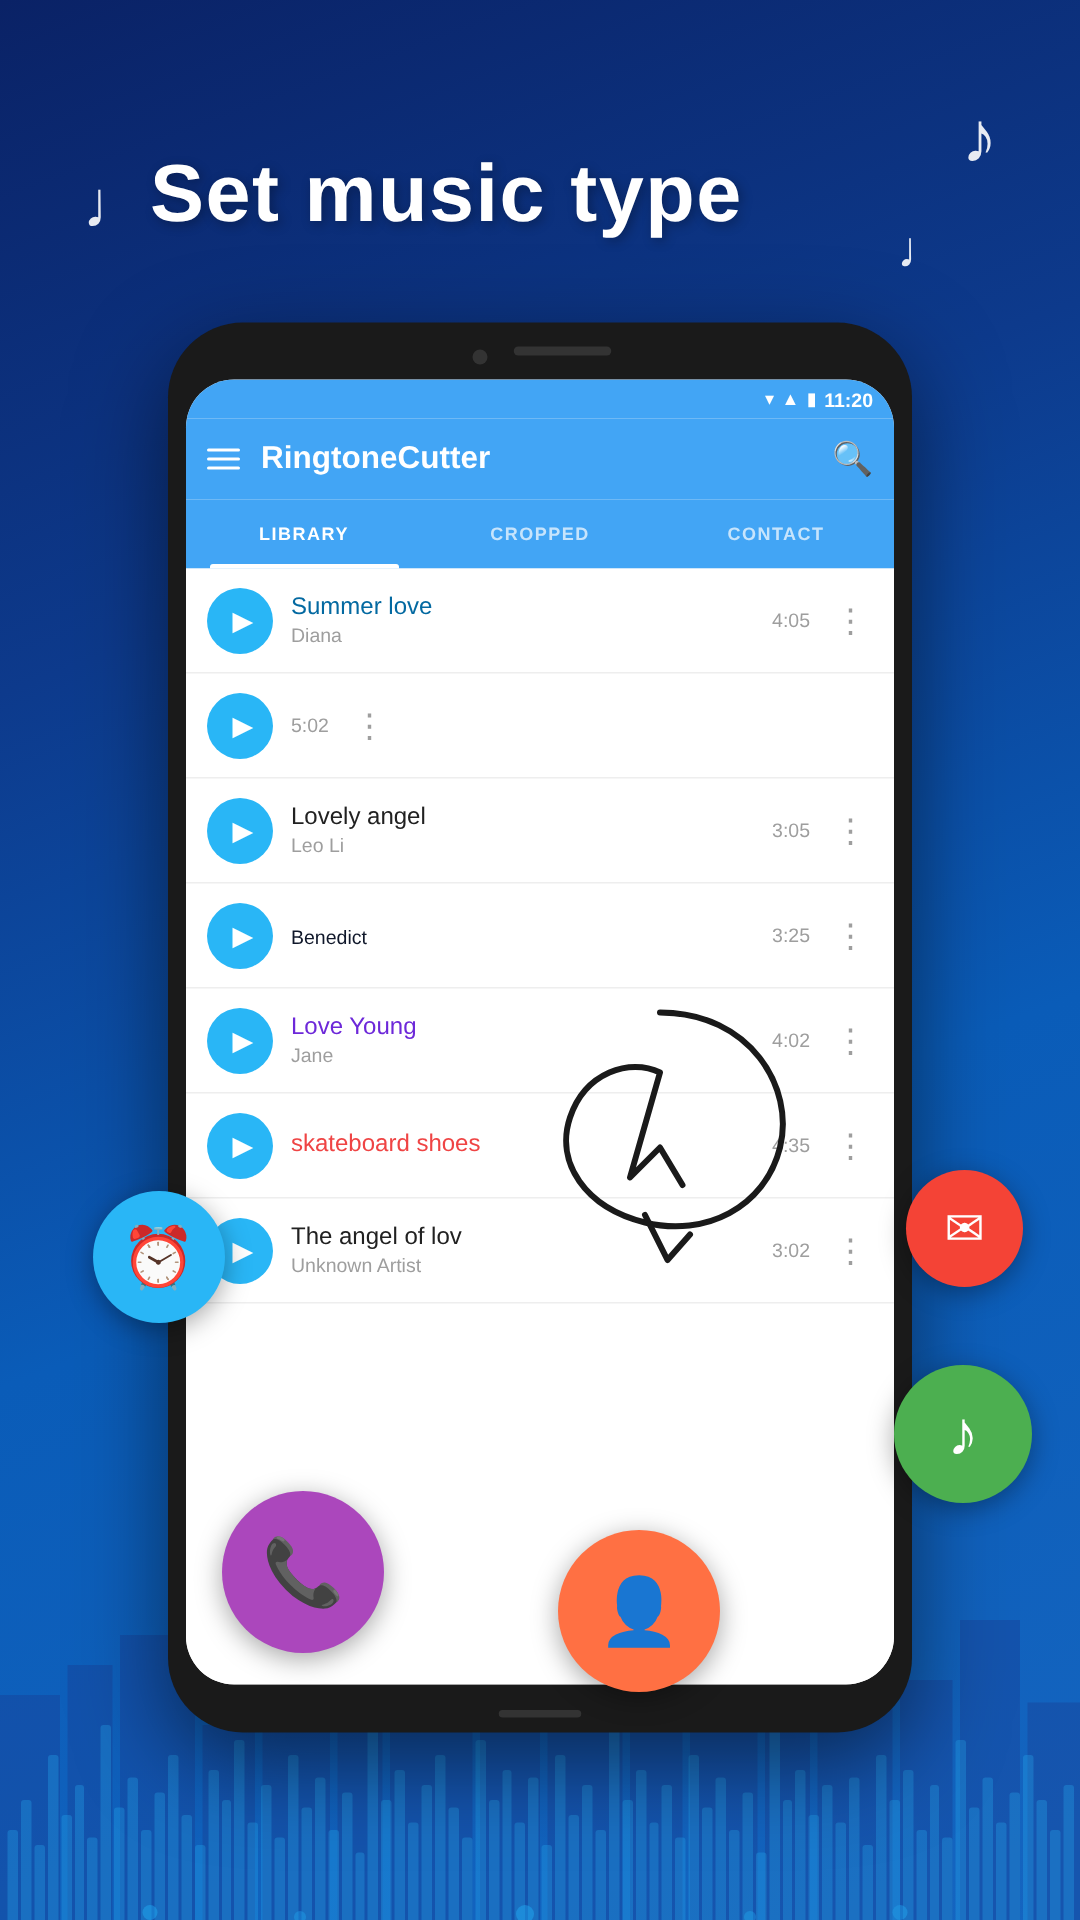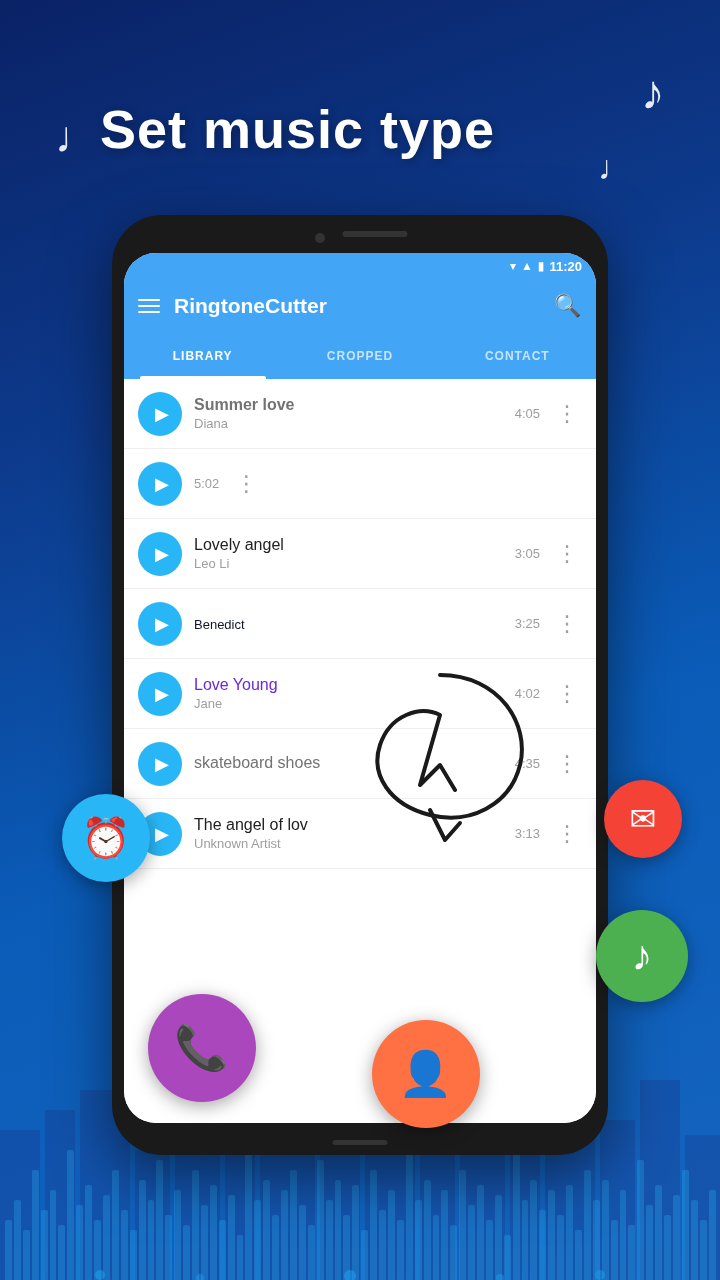--- a/index.html
+++ b/index.html
@@ -184,21 +184,21 @@
       </div>
     </div>
 
     <div style="background:white;flex:1;overflow:hidden;">
 
       <div style="display:flex;align-items:center;padding:10px 14px;border-bottom:1px solid #eeeeee;gap:12px;min-height:70px;">
         <div style="width:44px;height:44px;background:#29b6f6;border-radius:50%;display:flex;align-items:center;justify-content:center;flex-shrink:0;cursor:pointer;">
           <span style="color:white;font-size:18px;margin-left:4px;">▶</span>
         </div>
         <div style="flex:1;">
-          <div style="font-size:16px;color:#737373;font-weight:700;">Summer love</div>
+          <div style="font-size:16px;color:#0369a1;font-weight:400;">Summer love</div>
           <div style="font-size:13px;color:#9e9e9e;margin-top:2px;">Diana</div>
         </div>
         <span style="color:#9e9e9e;font-size:13px;">4:05</span>
         <span style="color:#9e9e9e;font-size:22px;cursor:pointer;padding:0 4px;">⋮</span>
       </div>
 
       <div style="display:flex;align-items:center;padding:10px 14px;border-bottom:1px solid #eeeeee;gap:12px;min-height:70px;">
         <div style="width:44px;height:44px;background:#29b6f6;border-radius:50%;display:flex;align-items:center;justify-content:center;flex-shrink:0;cursor:pointer;">
           <span style="color:white;font-size:18px;margin-left:4px;">▶</span>
         </div>
@@ -239,36 +239,36 @@
         </div>
         <span style="color:#9e9e9e;font-size:13px;">4:02</span>
         <span style="color:#9e9e9e;font-size:22px;cursor:pointer;padding:0 4px;">⋮</span>
       </div>
 
       <div style="display:flex;align-items:center;padding:10px 14px;border-bottom:1px solid #eeeeee;gap:12px;min-height:70px;">
         <div style="width:44px;height:44px;background:#29b6f6;border-radius:50%;display:flex;align-items:center;justify-content:center;flex-shrink:0;cursor:pointer;">
           <span style="color:white;font-size:18px;margin-left:4px;">▶</span>
         </div>
         <div style="flex:1;">
-          <div style="font-size:16px;color:#737373;font-weight:500;">skateboard shoes</div>
+          <div style="font-size:16px;color:#ef4444;font-weight:500;">skateboard shoes</div>
           <div style="font-size:13px;color:#9e9e9e;margin-top:2px;"></div>
         </div>
         <span style="color:#9e9e9e;font-size:13px;">4:35</span>
         <span style="color:#9e9e9e;font-size:22px;cursor:pointer;padding:0 4px;">⋮</span>
       </div>
 
       <div style="display:flex;align-items:center;padding:10px 14px;border-bottom:1px solid #eeeeee;gap:12px;min-height:70px;">
         <div style="width:44px;height:44px;background:#29b6f6;border-radius:50%;display:flex;align-items:center;justify-content:center;flex-shrink:0;cursor:pointer;">
           <span style="color:white;font-size:18px;margin-left:4px;">▶</span>
         </div>
         <div style="flex:1;">
           <div style="font-size:16px;color:#212121;font-weight:500;">The angel of lov</div>
           <div style="font-size:13px;color:#9e9e9e;margin-top:2px;">Unknown Artist</div>
         </div>
-        <span style="color:#9e9e9e;font-size:13px;">3:13</span>
+        <span style="color:#9e9e9e;font-size:13px;">3:02</span>
         <span style="color:#9e9e9e;font-size:22px;cursor:pointer;padding:0 4px;">⋮</span>
       </div>
 
     </div>
   </div>
 </div>
 
 <div style="position:absolute;left:62px;bottom:398px;width:88px;height:88px;background:#29b6f6;border-radius:50%;display:flex;align-items:center;justify-content:center;box-shadow:0 4px 18px rgba(0,0,0,0.35);cursor:pointer;">
   <span style="font-size:40px;">⏰</span>
 </div>

